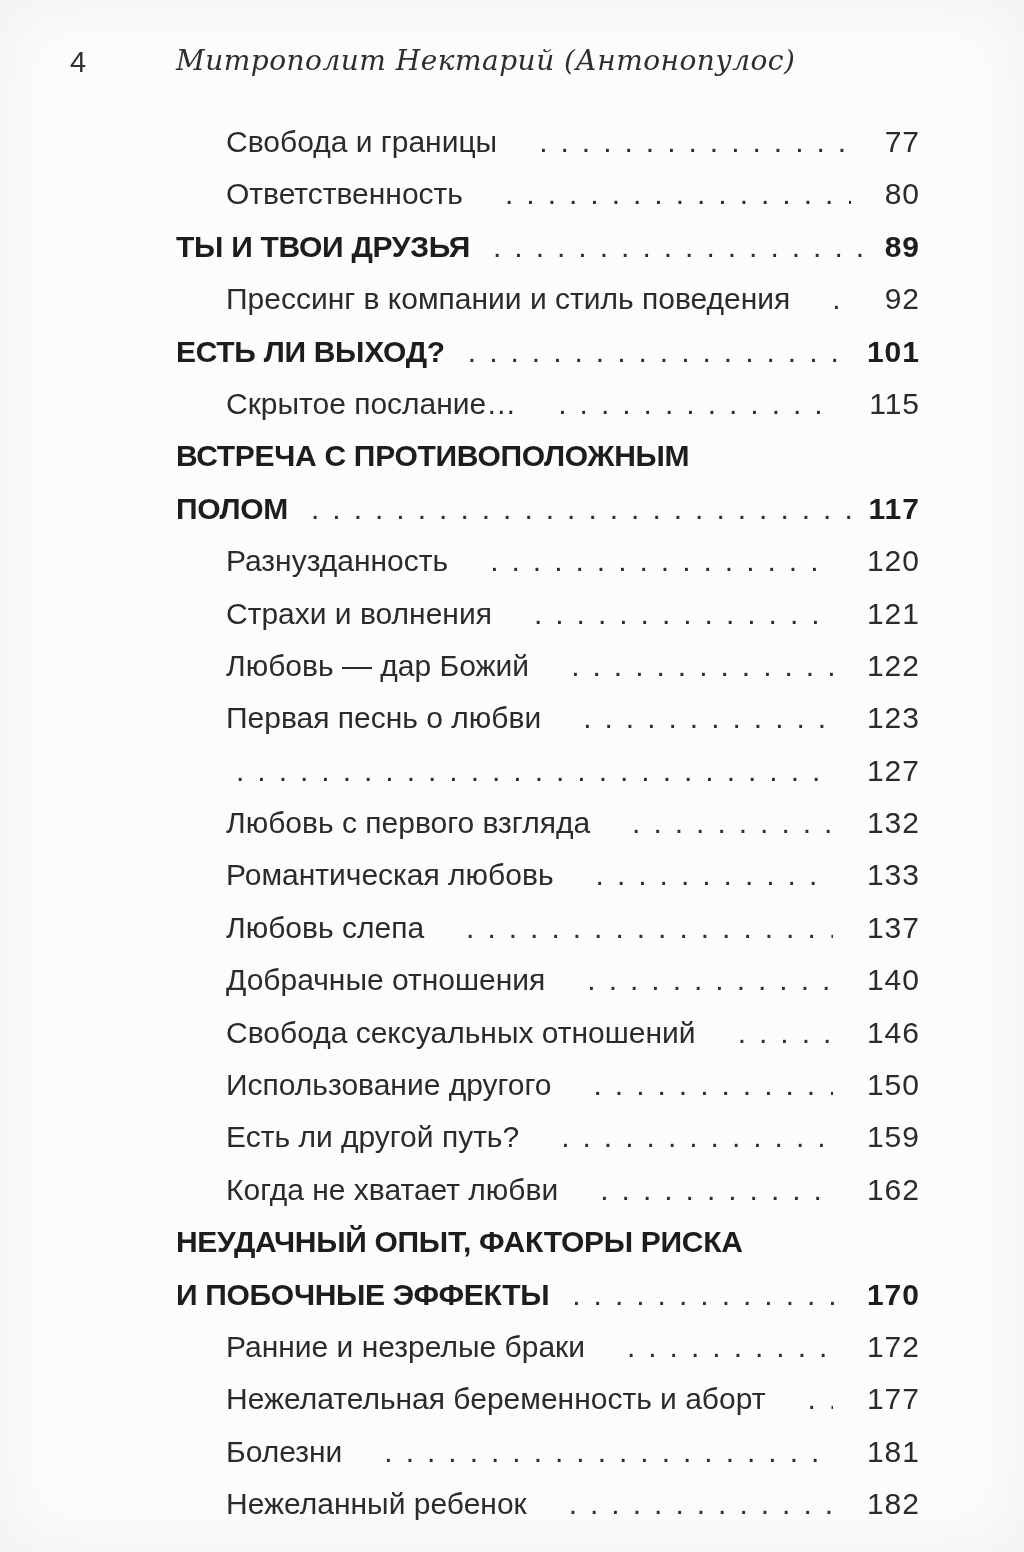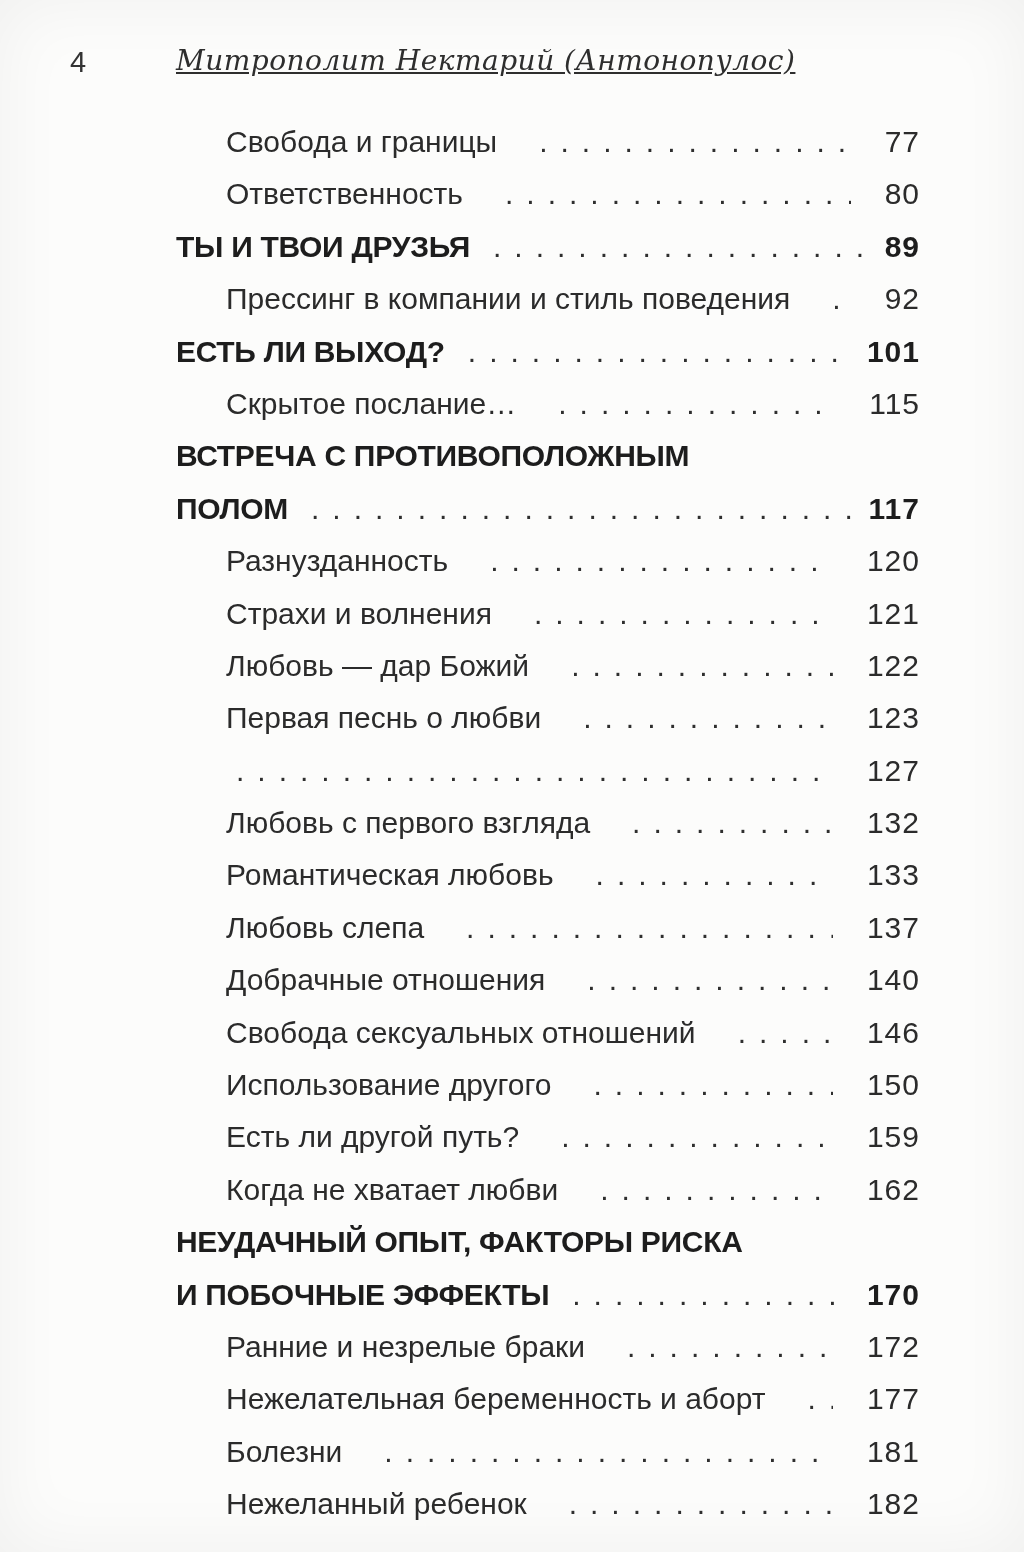--- a/index.html
+++ b/index.html
@@ -24,21 +24,20 @@
   }
   .running-head {
     position: absolute;
     top: 44px; left: 176px;
     font-family: "DejaVu Serif", serif;
     font-style: italic;
     font-size: 28px;
     letter-spacing: 0.5px;
     color: #2e2e2e;
     white-space: nowrap;
-    text-decoration: underline;
   }
   .toc {
     position: absolute;
     top: 116px; left: 176px; right: 104px;
   }
   .toc-row {
     display: flex;
     align-items: baseline;
     height: 52.4px;
     line-height: 52.4px;

